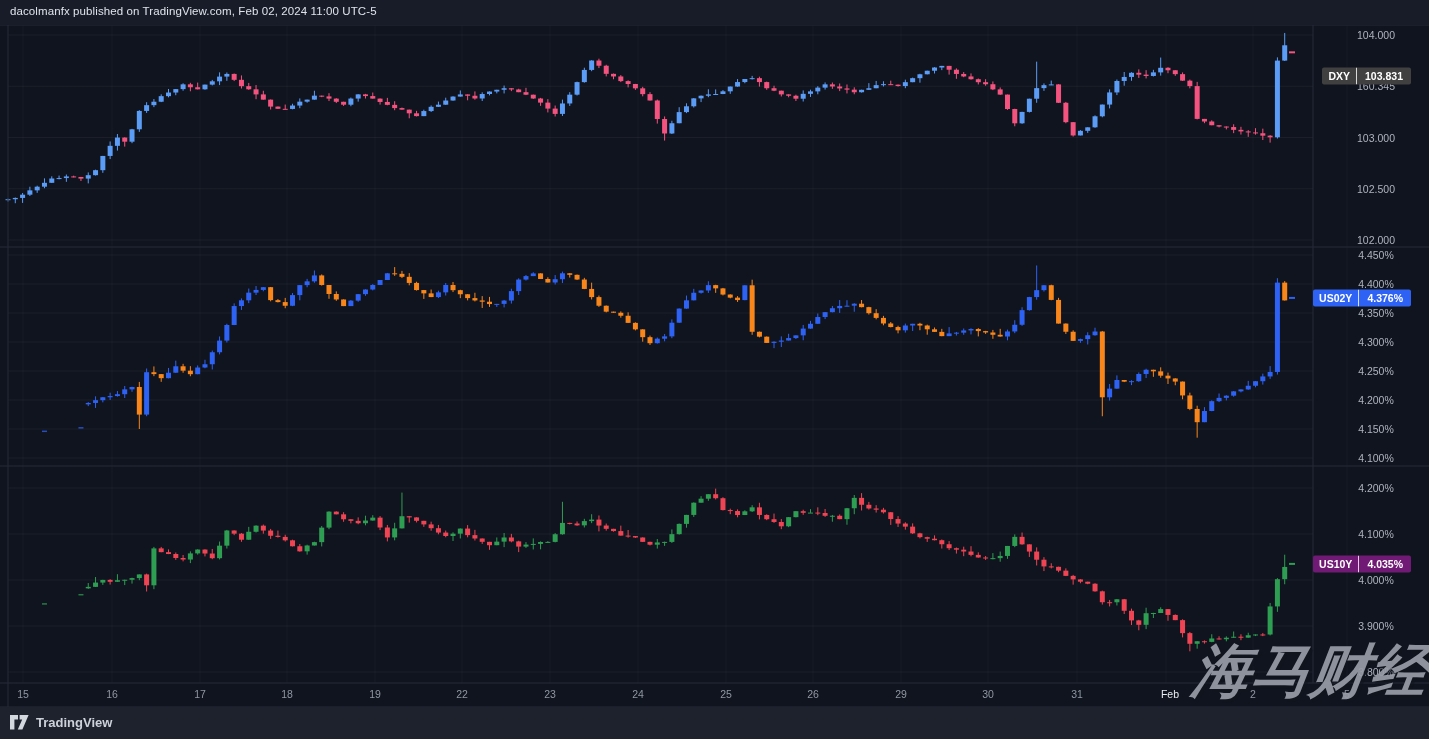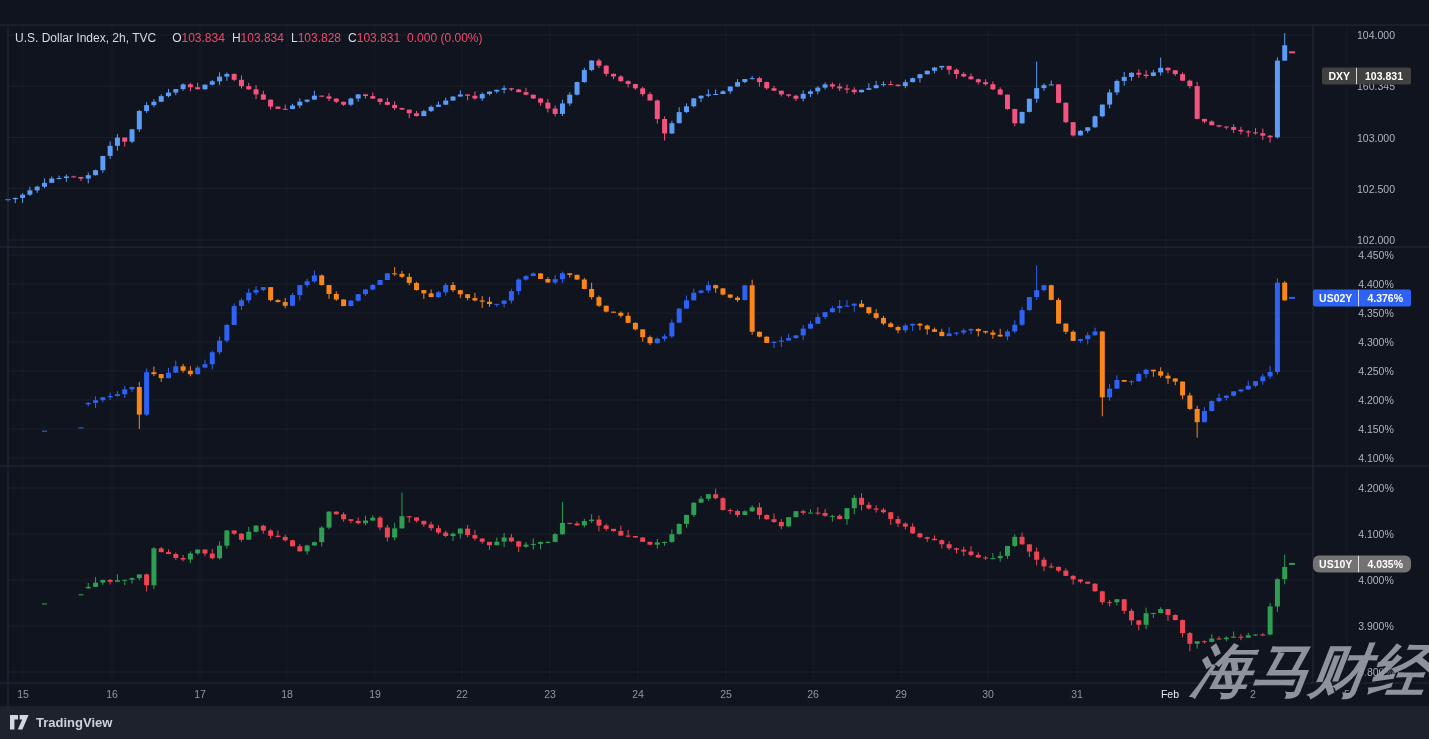--- a/index.html
+++ b/index.html
@@ -1097,24 +1097,24 @@
       </g>
       <line x1="0" y1="247" x2="1429" y2="247" stroke="#262b38" stroke-width="1"></line>
       <line x1="0" y1="466" x2="1429" y2="466" stroke="#262b38" stroke-width="1"></line>
       <line x1="0" y1="683" x2="1429" y2="683" stroke="#262b38" stroke-width="1"></line>
       <line x1="0" y1="707" x2="1429" y2="707" stroke="#262b38" stroke-width="1"></line>
       <line x1="8" y1="25" x2="8" y2="707" stroke="#262b38" stroke-width="1"></line>
       <line x1="0" y1="25" x2="1429" y2="25" stroke="#262b38" stroke-width="1"></line>
       <line x1="1313" y1="25" x2="1313" y2="683" stroke="#262b38" stroke-width="1"></line>
     </svg>
 
+  <div class="topbar">
+    <span class="topbar-text">dacolmanfx published on TradingView.com, Feb 02, 2024 11:00 UTC-5</span>
+  </div>
 
-  <div class="legend">
-    <span class="t">U.S. Dollar Index, 2h, TVC</span><span class="k">O</span><span class="v">103.834</span><span class="k">H</span><span class="v">103.834</span><span class="k">L</span><span class="v">103.828</span><span class="k">C</span><span class="v">103.831</span><span class="chg">0.000 (0.00%)</span>
-  </div>
 
   <div id="labels-layer">
       <div class="tick" style="top: 35px;">104.000</div>
       <div class="tick" style="top: 86.25px;">160.345</div>
       <div class="tick" style="top: 137.5px;">103.000</div>
       <div class="tick" style="top: 188.75px;">102.500</div>
       <div class="tick" style="top: 240px;">102.000</div>
       <div class="badge" style="top: 52.3225px; background: #404040; margin-top: 24px;">
         <span class="bl">DXY</span>
         <span class="bv">103.831</span>
@@ -1129,21 +1129,21 @@
       <div class="tick" style="top: 458px;">4.100%</div>
       <div class="badge" style="top: 297.92px; background: rgb(46, 98, 244);">
         <span class="bl">US02Y</span>
         <span class="bv">4.376%</span>
       </div>
       <div class="tick" style="top: 488px;">4.200%</div>
       <div class="tick" style="top: 534px;">4.100%</div>
       <div class="tick" style="top: 580px;">4.000%</div>
       <div class="tick" style="top: 626px;">3.900%</div>
       <div class="tick" style="top: 672px;">3.800%</div>
-      <div class="badge" style="top: 563.9px; background: #737373; border-radius: 6px;">
+      <div class="badge" style="top: 563.9px; background: #701a75;">
         <span class="bl">US10Y</span>
         <span class="bv">4.035%</span>
       </div>
       <div class="day" style="left: 23px;">15</div>
       <div class="day" style="left: 112px;">16</div>
       <div class="day" style="left: 200px;">17</div>
       <div class="day" style="left: 287px;">18</div>
       <div class="day" style="left: 375px;">19</div>
       <div class="day" style="left: 462px;">22</div>
       <div class="day" style="left: 550px;">23</div>

